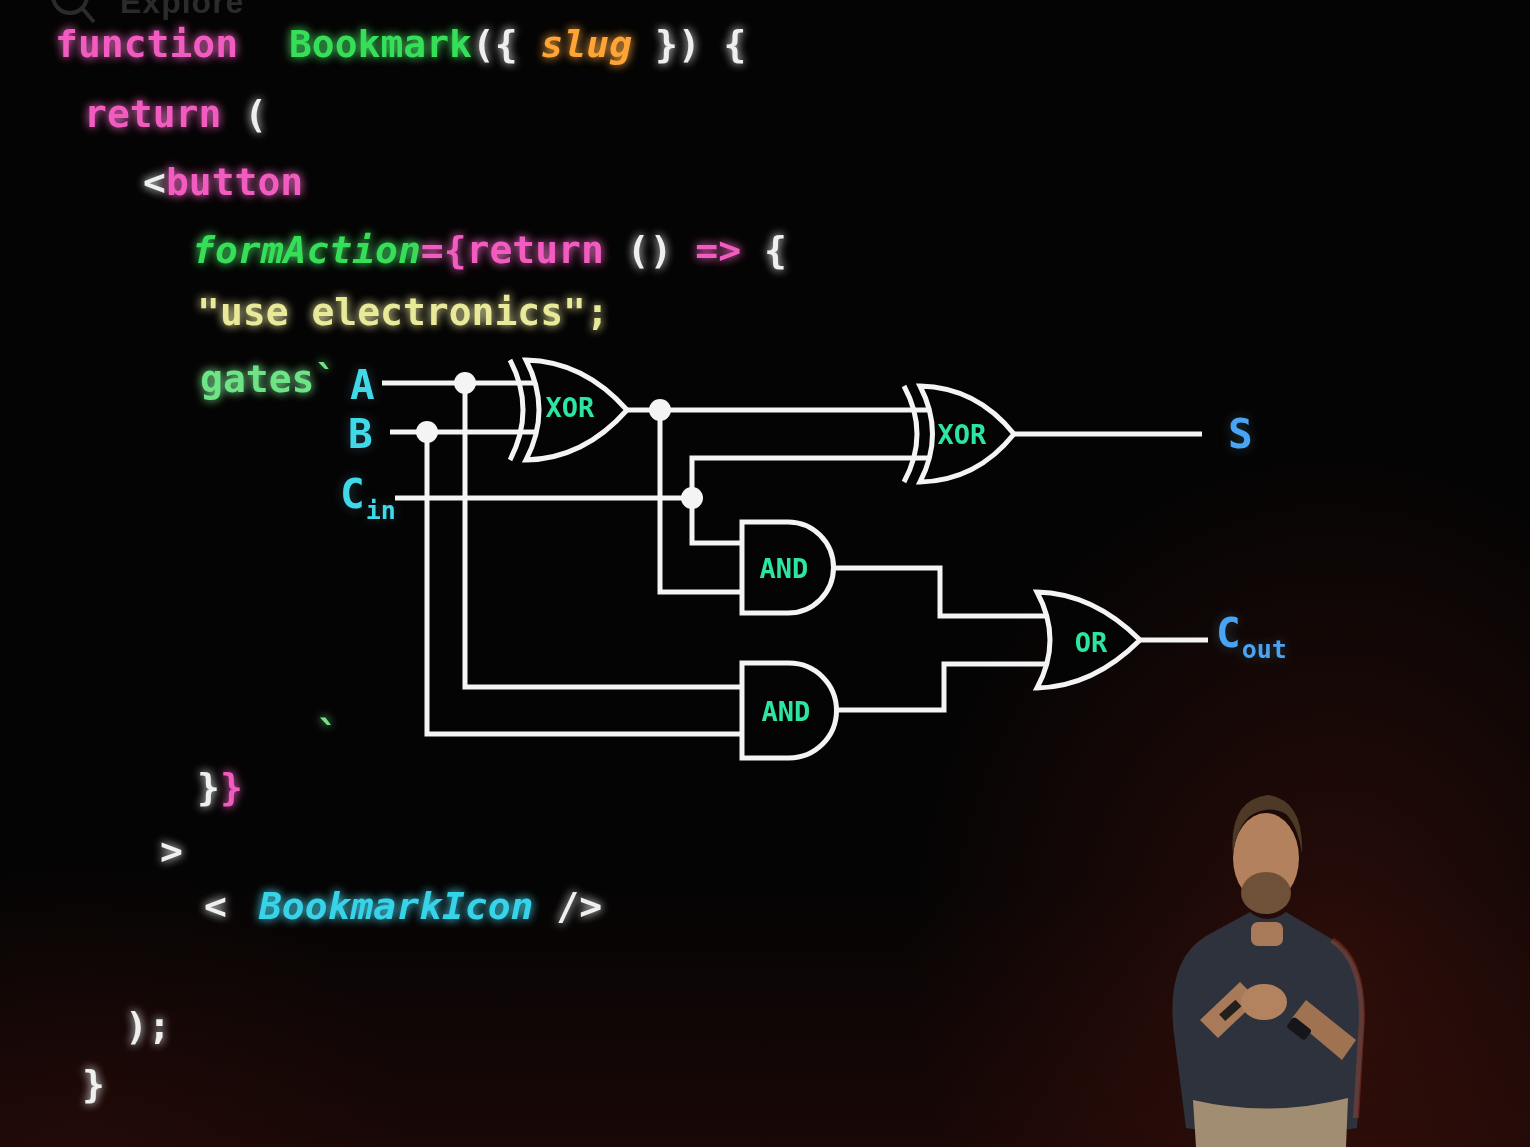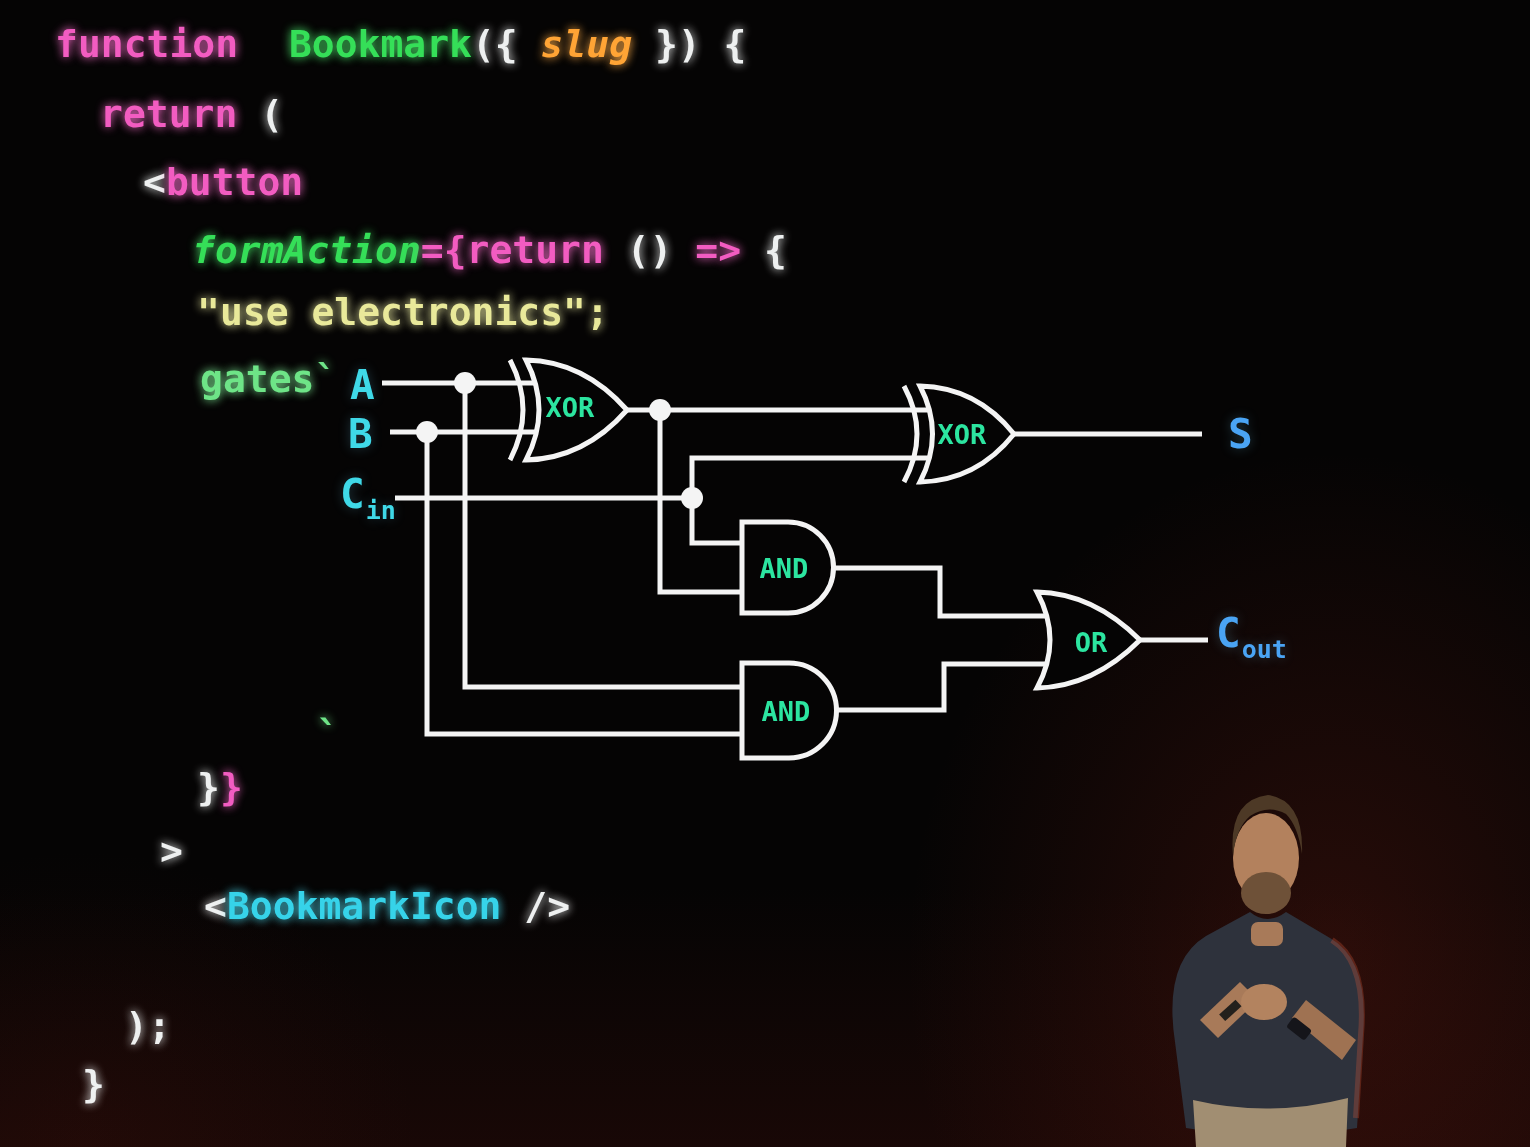--- a/index.html
+++ b/index.html
@@ -19,21 +19,21 @@
   .mag{position:absolute;left:40px;top:0;}
   
   .code-line{position:absolute;font-size:38px;font-weight:bold;line-height:1.1;z-index:2;}
   .tok{white-space:pre;text-shadow:0 0 14px rgba(255,255,255,.12),0 0 10px currentColor;}
   .c-kw{color:var(--keyword-pink,#f25cc1);}
   .c-fn{color:var(--identifier-green,#35df58);margin-left:28px;}
   .c-fni{color:var(--identifier-green,#35df58);font-style:italic;}
   .c-arg{color:var(--argument-orange,#ffa435);font-style:italic;margin-top:12px;}
   .c-pu{color:var(--punctuation-white,#eef0f0);}
   .c-str{color:var(--string-yellow,#e9e99a);}
-  .c-cmp{color:var(--component-cyan,#36d3e9);}
+  .c-cmp{color:var(--component-cyan,#36d3e9);font-style:italic;margin-left:32px;}
   .c-grn{color:var(--gates-green,#6ee487);}
   
   .sig{position:absolute;font-size:41px;font-weight:bold;z-index:2;
        text-shadow:0 0 12px rgba(120,220,255,.25);}
   .sig-cyan{color:var(--signal-cyan,#3fd9e8);}
   .sig-blue{color:var(--signal-blue,#4aa4f4);}
   .sig .sub{font-size:25px;position:relative;top:11px;margin-left:1px;}
   svg.overlay{position:absolute;left:0;top:0;z-index:1;}
   .wire{stroke:var(--wire-white,#f4f4f4);stroke-width:5;fill:none;}
   .gate-body{stroke:var(--wire-white,#f4f4f4);stroke-width:5;fill:#050404;}
@@ -44,25 +44,32 @@
   .nav-stroke{stroke:var(--nav-gray,#2b2b2b);stroke-width:4;fill:none;}
 </style>
 </head>
 <body>
 
 <div class="stage">
   <div class="glow-bottom"></div>
   <div class="glow-right"></div>
   <div class="glow-left"></div>
 
+  <div class="topnav">
+    <svg class="mag" width="70" height="30">
+      <circle class="nav-stroke" cx="30" cy="-4" r="17"></circle>
+      <line class="nav-stroke" x1="42" y1="8" x2="54" y2="22"></line>
+    </svg>
+    <span class="explore">Explore</span>
+  </div>
 
   <div class="code-line" style="left:55px;top:24px">
     <span class="tok c-kw">function </span><span class="tok c-fn">Bookmark</span><span class="tok c-pu">({ </span><span class="tok c-arg">slug</span><span class="tok c-pu"> }) {</span>
   </div>
-  <div class="code-line" style="left:100px;top:94px">
+  <div class="code-line" style="left:84px;top:94px">
     <span class="tok c-kw">return </span><span class="tok c-pu">(</span>
   </div>
   <div class="code-line" style="left:143px;top:162px">
     <span class="tok c-pu">&lt;</span><span class="tok c-kw">button</span>
   </div>
   <div class="code-line" style="left:192px;top:230px">
     <span class="tok c-fni">formAction</span><span class="tok c-kw">={return</span><span class="tok c-pu"> () </span><span class="tok c-kw">=&gt;</span><span class="tok c-pu"> {</span>
   </div>
   <div class="code-line" style="left:197px;top:292px">
     <span class="tok c-str">"use electronics";</span>

